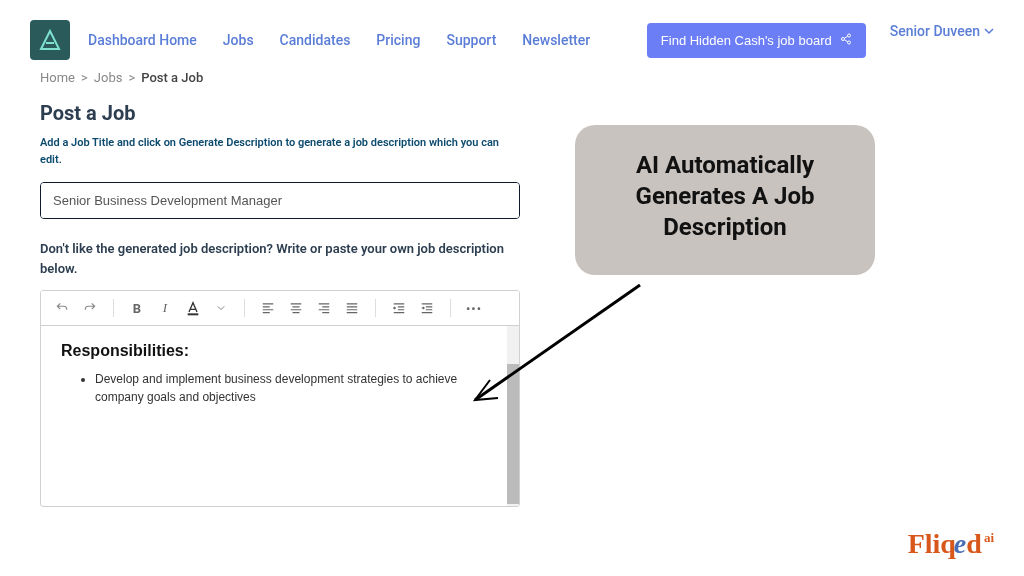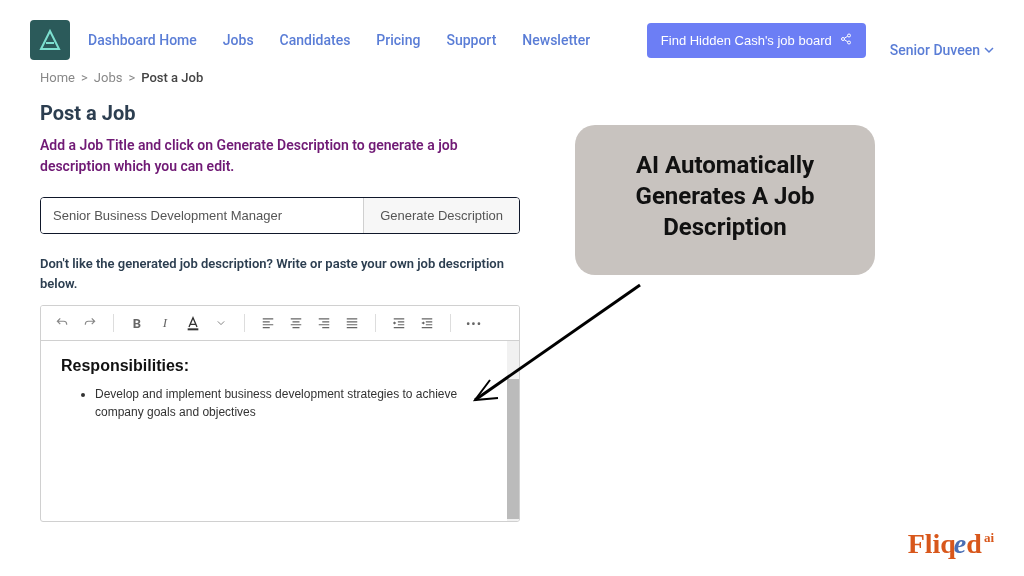--- a/index.html
+++ b/index.html
@@ -2,30 +2,30 @@
 <html><head>
 <meta charset="utf-8">
 <style>
   * { box-sizing: border-box; margin: 0; padding: 0; }
   body { font-family: -apple-system, BlinkMacSystemFont, 'Segoe UI', Roboto, sans-serif; background: #fff; width: 1024px; height: 576px; position: relative; overflow: hidden; color: #2c3e50; }
   .topbar { display: flex; align-items: center; padding: 20px 30px 10px 30px; gap: 18px; }
   .logo { width: 40px; height: 40px; background: #2b5a5a; border-radius: 4px; display:flex; align-items:center; justify-content:center; }
   .logo svg { width: 24px; height:24px; }
   .nav { display: flex; gap: 26px; }
   .nav a { color: #5a7dd6; font-size: 14px; font-weight: 500; text-decoration: none; }
-  .topbar-right { margin-left: auto; display:flex; align-items:flex-end; gap: 24px; padding-left: 32px; }
+  .topbar-right { margin-left: auto; display:flex; align-items:flex-start; gap: 24px; padding-left: 32px; }
   .find-btn { background: #6c7ef5; color: #fff; border:none; padding: 10px 14px; border-radius: 4px; font-size: 13px; font-weight:500; display:flex; align-items:center; gap:8px; cursor:pointer; }
   .user-menu { color:#5a7dd6; font-size:14px; font-weight:500; display:flex; align-items:center; gap:4px; cursor:pointer; }
   .breadcrumb { padding: 0 40px; font-size: 13px; color:#888; display:flex; gap:6px; }
   .breadcrumb span.link { color:#888; }
   .breadcrumb span.sep{ color:#888; }
   .breadcrumb span.current { color:#444; font-weight:500; }
   .main { padding: 16px 40px; max-width: 560px; }
   .page-title { font-size: 20px; font-weight:700; color:#2c3e50; margin-bottom: 10px; }
-  .instr { font-size: 14px; font-weight:600; color:#701a75; line-height:1.5; margin-bottom:20px; }
+  .instr { font-size: 11px; font-weight:600; color:#0c4a6e; line-height:1.5; margin-bottom:14px; }
   .title-row { display:flex; border:1px solid #0f172a; border-radius:4px; overflow:hidden; margin-bottom:20px;justify-content:space-between; }
   .title-input { flex:1; border:none; padding:10px 12px; font-size:13px; color:#555; outline:none; }
   .gen-btn { background:#f7f7f7; border:none; border-left:1px solid #d0d0d0; padding:10px 16px; font-size:13px; color:#555; cursor:pointer; }
   .instr2 { font-size:13px; font-weight:600; color:#2c3e50; line-height:1.5; margin-bottom:12px; }
   .editor { border:1px solid #d0d0d0; border-radius:3px; overflow:hidden; position:relative; }
   .toolbar { display:flex; align-items:center; gap:14px; padding:8px 12px; border-bottom:1px solid #d0d0d0; background:#fff; color:#555; }
   .tb-group { display:flex; gap:10px; }
   .tb-btn { width:18px; height:18px; display:flex; align-items:center; justify-content:center; cursor:pointer; color:#666; font-size:13px; }
   .tb-sep { width:1px; height:18px; background:#ddd; }
   .editor-body { padding:16px 20px 0 20px; height:180px; overflow:hidden; position:relative; }
@@ -91,21 +91,20 @@
   <span class="link">Jobs</span>
   <span class="sep">&gt;</span>
   <span class="current">Post a Job</span>
 </div>
 
 <div class="main">
   <h2 class="page-title">Post a Job</h2>
   <p class="instr">Add a Job Title and click on Generate Description to generate a job description which you can edit.</p>
   <div class="title-row">
     <input class="title-input" value="Senior Business Development Manager" style="">
-    <button class="gen-btn">Generate Description</button>
   </div>
   <p class="instr2">Don't like the generated job description? Write or paste your own job description below.</p>
 
   <div class="editor">
     <div class="toolbar">
       <div class="tb-group">
         <div class="tb-btn">
             <svg width="14" height="14" viewBox="0 0 24 24" fill="none" stroke="#888" stroke-width="2">
               <path d="M9 14 L4 9 L9 4 M4 9 H15 a5 5 0 0 1 5 5 v1"></path>
             </svg>

